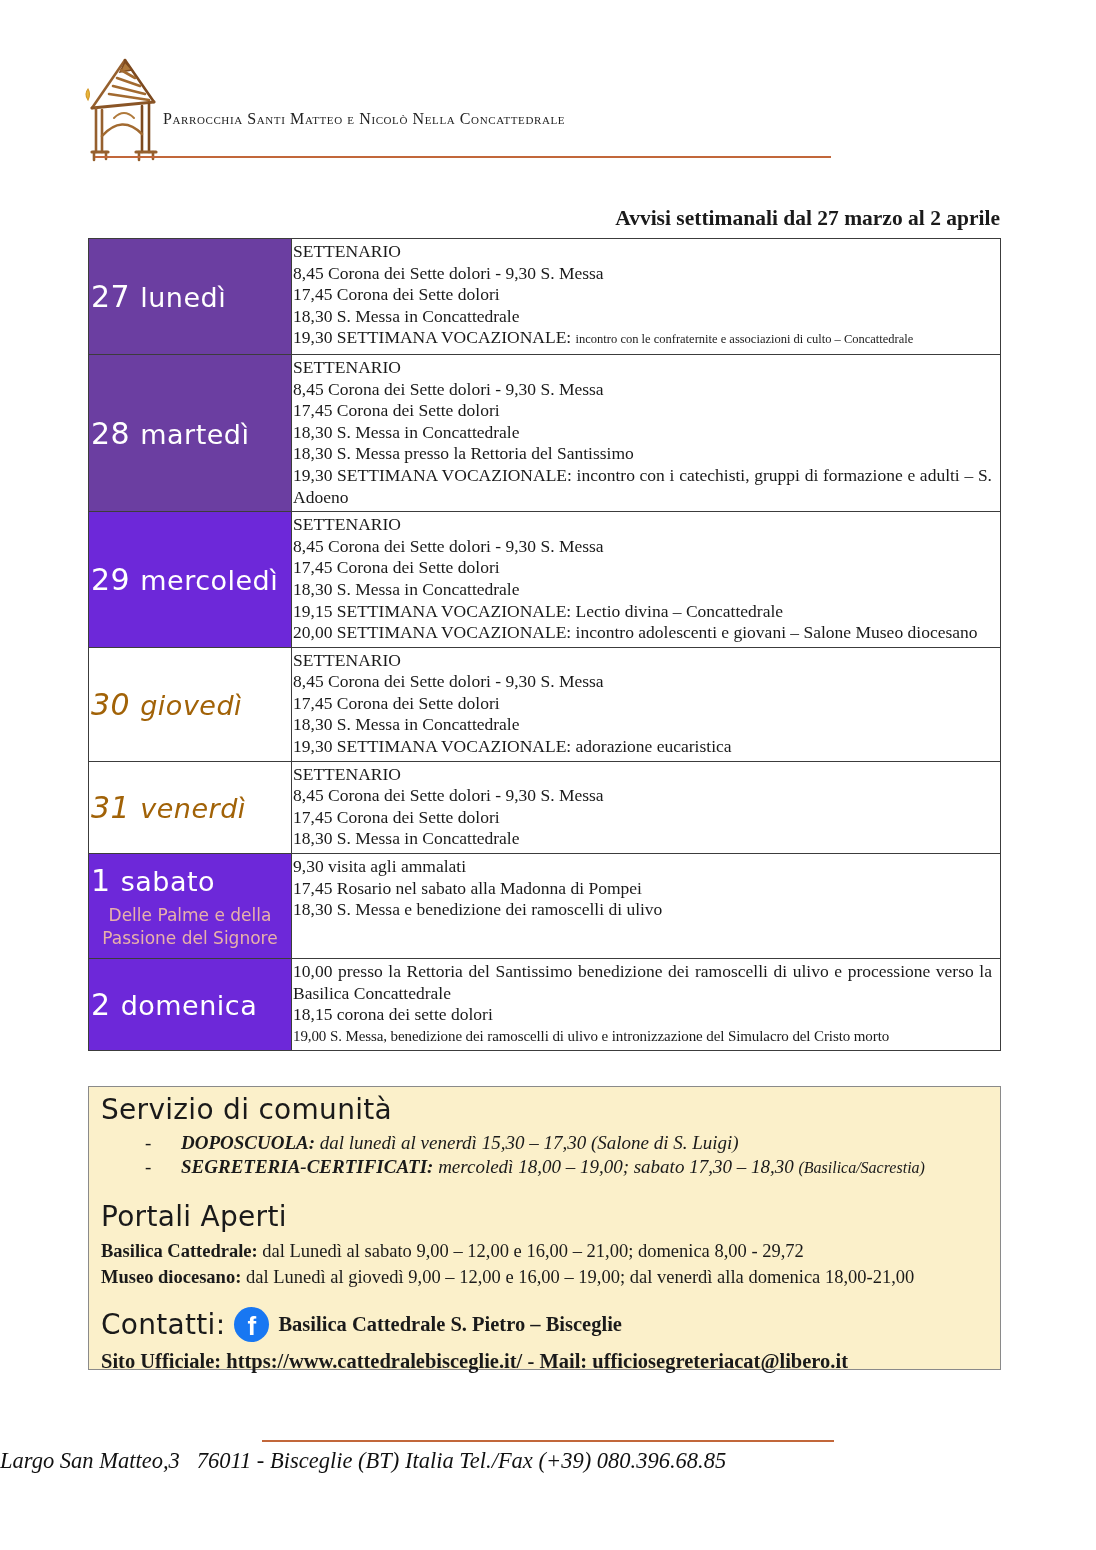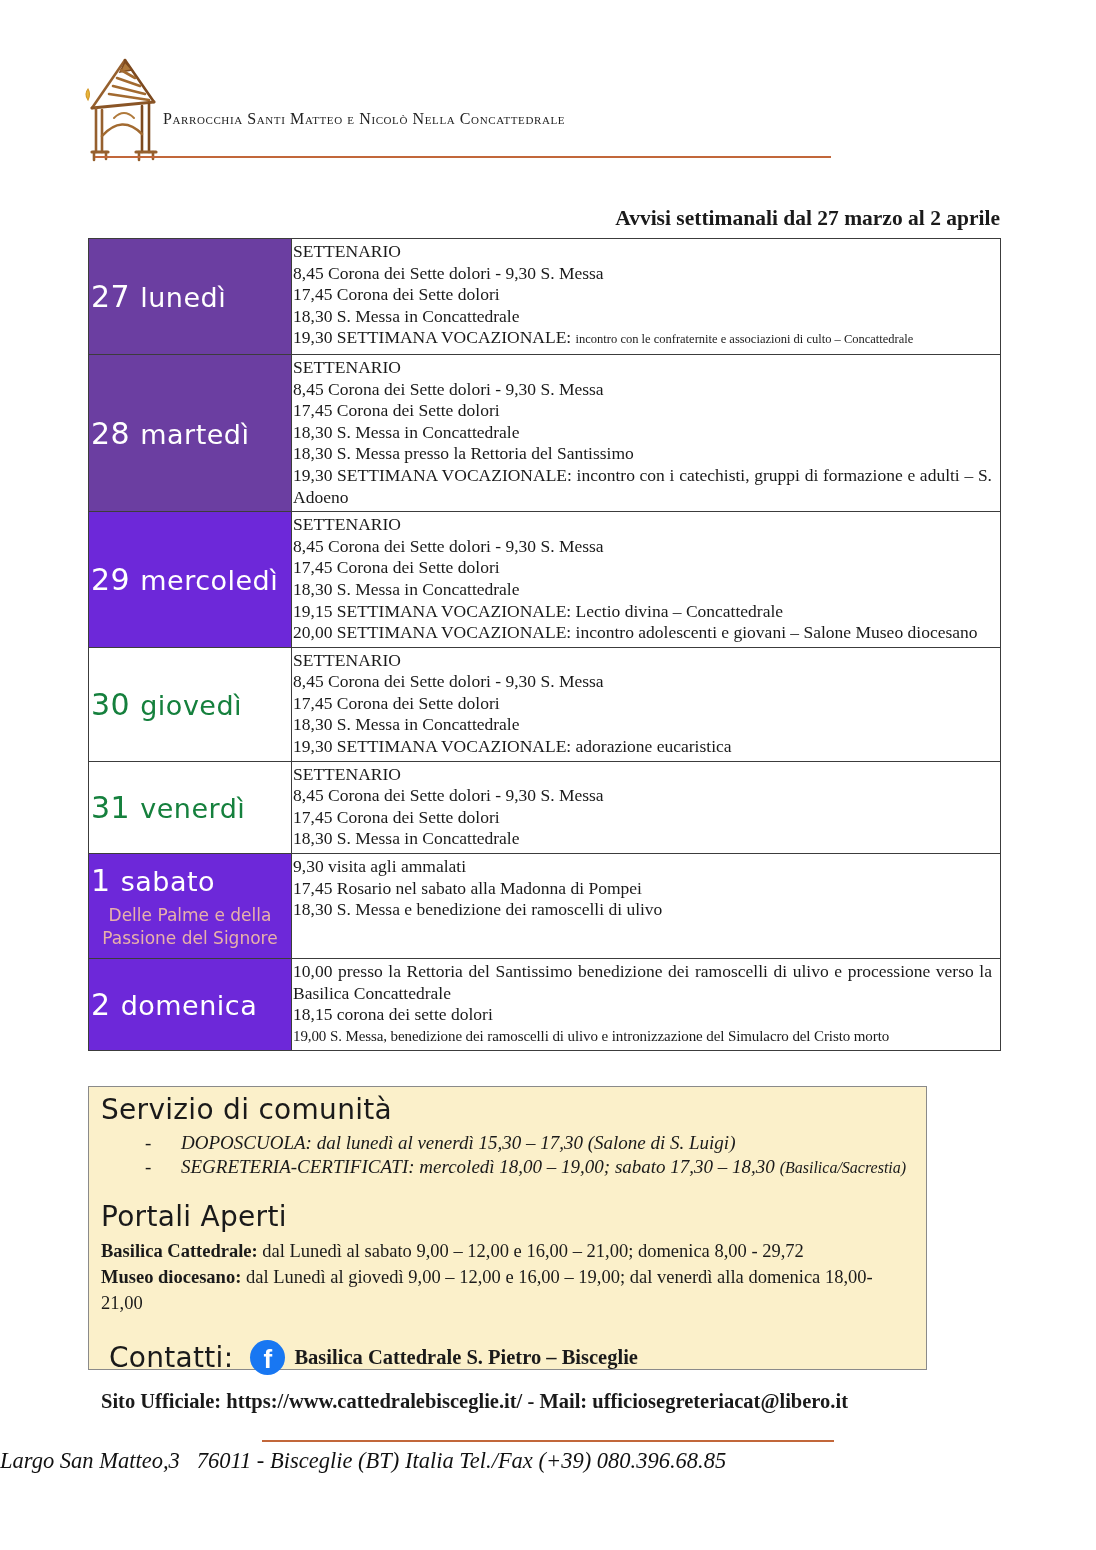--- a/index.html
+++ b/index.html
@@ -22,34 +22,34 @@
   .t-row:nth-child(6){min-height:104px;}
   .day-cell{flex:0 0 198px;width:198px;border-right:1px solid #3c3c3c;
             display:flex;flex-direction:column;align-items:flex-start;justify-content:center;
             text-align:center;padding:4px 2px;}
   .day-label{font-family:"DejaVu Sans",sans-serif;font-size:27px;letter-spacing:.5px;white-space:nowrap;}
   .day-label .day-num{font-size:30px;}
   .day-subtitle{font-family:"DejaVu Sans",sans-serif;font-size:17px;line-height:1.35;
                 color:#e8b2a9;margin-top:6px;}
   .bg-purple .day-cell{background:#6b3ea1;color:#fff;}
   .bg-red .day-cell{background:#6d28d9;color:#fff;}
-  .bg-white .day-cell{background:#ffffff;color:#15803d;}
+  .bg-white .day-cell{background:#ffffff;color:#a16207;font-style:italic;}
   .events-cell{flex:1;padding:2px 8px 3px 1px;}
   .event{margin:0;font-size:17.5px;line-height:21.6px;text-align:justify;}
   .event.compact{font-size:15px;letter-spacing:-.1px;text-align:left;}
   .event .small-suffix{font-size:12.5px;}
 
   
-  .info-box{position:absolute;left:88px;top:1086px;width:839px;height:284px;box-sizing:border-box;
+  .info-box{position:absolute;left:88px;top:1086px;width:913px;height:284px;box-sizing:border-box;
             background:#fbf0ca;border:1.5px solid#8a8a8a;padding:4px 14px 0 12px;}
   .script-title{font-family:"DejaVu Sans",sans-serif;font-size:28px;letter-spacing:.3px;
                 color:#1a1a1a;margin:2px 0 6px 0;font-weight:normal;}
   .bullet-line{display:flex;margin:2px 0 2px 44px;font-size:19px;font-style:italic;}
   .bullet-dash{width:36px;flex:0 0 36px;}
-  .bullet-line b{font-weight:normal;}
+  .bullet-line b{font-weight:bold;}
   .bullet-line .small-suffix{font-size:16px;}
   .portals-title{margin-top:22px;}
   .portal-line{font-size:18.5px;line-height:1.4;margin:0;}
   .portal-line b{font-weight:bold;}
   .contacts-row{display:flex;align-items:center;margin-top:16px;gap:9px;}
   .fb-icon{width:35px;height:35px;border-radius:50%;background:#1877f2;color:#fff;
            display:flex;align-items:center;justify-content:center;
            font-family:"Liberation Sans",sans-serif;font-weight:bold;font-size:26px;line-height:1;
            padding-top:4px;box-sizing:border-box;}
   .fb-name{font-size:20.5px;font-weight:bold;}
@@ -179,21 +179,21 @@
     <div class="bullet-line">
       <span class="bullet-dash">-</span>
       <span><b>SEGRETERIA-CERTIFICATI:</b><span> mercoledì 18,00 – 19,00; sabato 17,30 – 18,30</span> <span class="small-suffix">(Basilica/Sacrestia)</span></span>
     </div>
 
     <h2 class="script-title portals-title">Portali Aperti</h2>
     <p class="portal-line"><b>Basilica Cattedrale:</b><span> dal Lunedì al sabato 9,00 – 12,00 e 16,00 – 21,00; domenica 8,00 - 29,72</span></p>
     <p class="portal-line"><b>Museo diocesano:</b><span> dal Lunedì al giovedì 9,00 – 12,00 e 16,00 – 19,00; dal venerdì alla domenica 18,00-21,00</span></p>
 
     <div class="contacts-row">
-      <span class="script-title" style="margin:8px">Contatti:</span>
+      <span class="script-title" style="margin:0">Contatti:</span>
       <span class="fb-icon">f</span>
       <span class="fb-name">Basilica Cattedrale S. Pietro – Bisceglie</span>
     </div>
     <div class="site-line">Sito Ufficiale: https://www.cattedralebisceglie.it/ - Mail: ufficiosegreteriacat@libero.it</div>
   </div>
 
   <div class="footer-rule"></div>
   <div class="footer-address">Largo San Matteo,3&nbsp;&nbsp;&nbsp;76011 - Bisceglie (BT) Italia Tel./Fax (+39) 080.396.68.85</div>
 
 </div>

